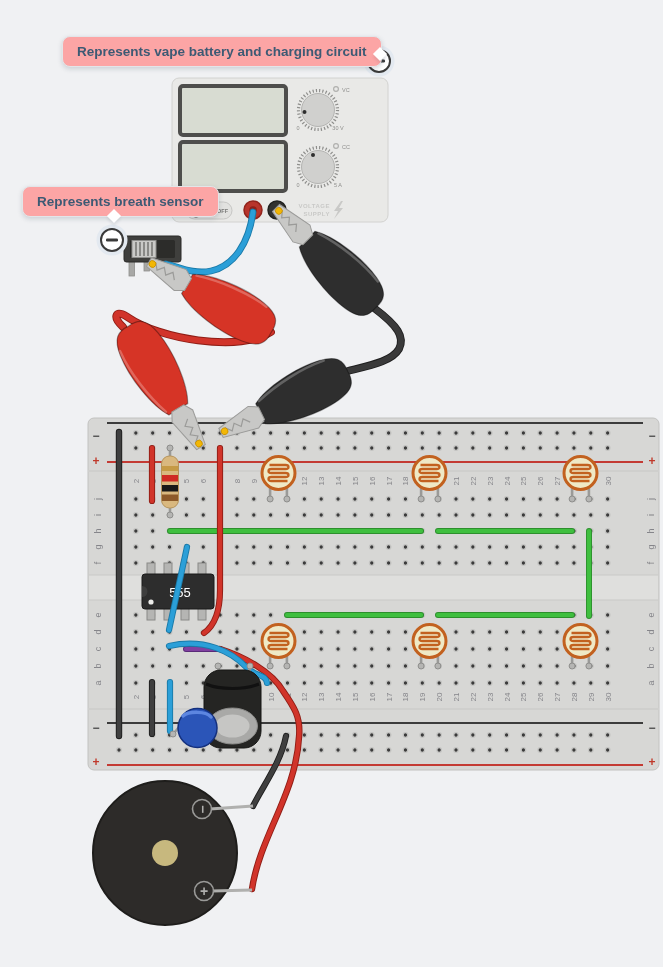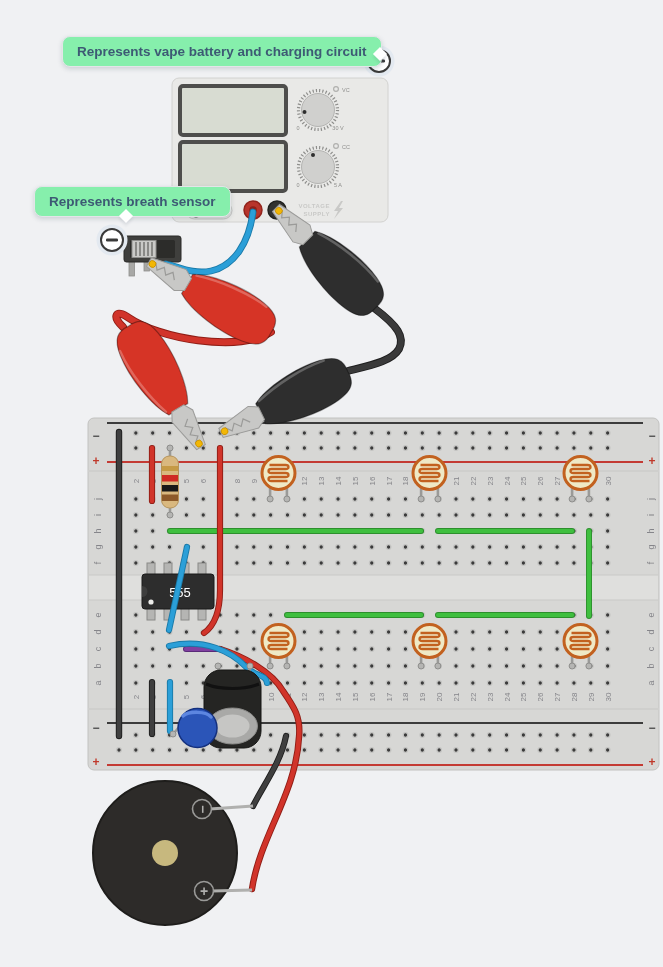--- a/index.html
+++ b/index.html
@@ -1,26 +1,26 @@
 <!DOCTYPE html>
 <html><head>
 <meta charset="utf-8">
 <style>
   html,body{margin:0;padding:0;}
   body{background:#eef0f2;font-family:"Liberation Sans", sans-serif;}
   #stage{position:relative;width:663px;height:967px;background:#f0f1f3;overflow:hidden;}
   #scene{position:absolute;left:0;top:0;}
-  .callout{position:absolute;background:#86efac;border:1px solid #e3e5e8;border-radius:8px;
+  .callout{position:absolute;background:#fca5a5;border:1px solid #e3e5e8;border-radius:8px;
     box-shadow:0 2px 5px rgba(40,60,80,.18);padding:7px 14px;font-size:13.5px;font-weight:bold;
     color:#3d5a74;white-space:nowrap;z-index:5;}
   .callout .tail{position:absolute;width:10px;height:10px;background:#fff;transform:rotate(45deg);
     box-shadow:2px 2px 3px rgba(40,60,80,.10);}
   #callout-vape{left:62px;top:36px;}
   #callout-vape .tail{right:-4px;bottom:7px;}
-  #callout-breath{left:34px;top:186px;}
+  #callout-breath{left:22px;top:186px;}
   #callout-breath .tail{left:86px;bottom:-5px;}
   svg text{user-select:none;}
   .bb-label{fill:#85858a;font-size:9px;}
   .bb-num{fill:#85858a;font-size:8px;}
   .rail-minus{fill:#4a4a4a;font-size:12px;font-weight:bold;}
   .rail-plus{fill:#c0392b;font-size:12px;font-weight:bold;}
   .ps-small{fill:#8f8f8d;font-size:5.5px;}
   .ps-brand{fill:#c9c9c7;font-size:6px;font-weight:bold;letter-spacing:.5px;}
   .wire{fill:none;stroke-linecap:round;stroke-linejoin:round;}
 </style>

